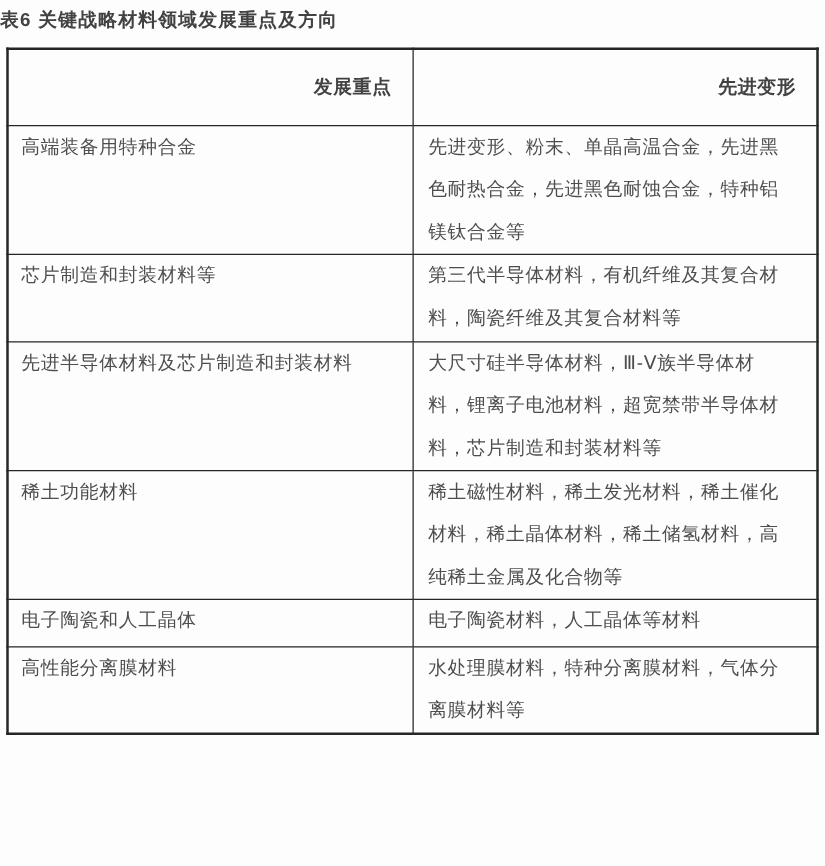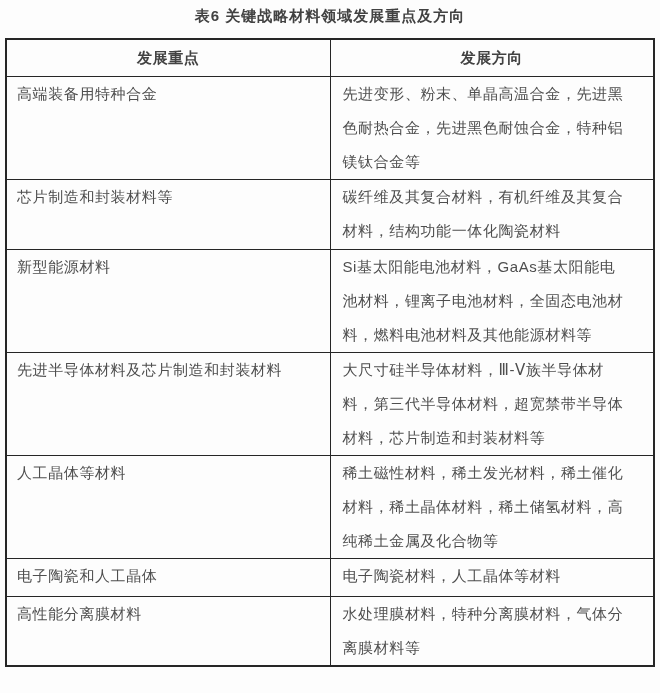--- a/index.html
+++ b/index.html
@@ -13,21 +13,20 @@
     margin: 0;
     padding: 0;
     width: 660px;
     height: 693px;
     background: var(--background);
     font-family: "Liberation Sans", "DejaVu Sans", sans-serif;
     color: var(--text);
     overflow: hidden;
   }
   .page-title {
-    text-align: center;
     margin-top: 7px;
     height: 22px;
     font-size: 15px;
     font-weight: 600;
     letter-spacing: 1px;
     color: var(--heading);
   }
   table.materials-table {
     border-collapse: collapse;
     table-layout: fixed;
@@ -39,25 +38,25 @@
   .materials-table th,
   .materials-table td {
     border: 1.5px solid var(--border);
     font-size: 15px;
     letter-spacing: 0.6px;
     vertical-align: top;
     overflow: hidden;
   }
   .materials-table th {
     font-weight: bold;
-    text-align: center;
+    text-align: right;
     height: 28px;
     line-height: 28px;
     color: var(--heading);
-    padding: 4px;
+    padding: 16px;
   }
   .materials-table td {
     line-height: 34px;
     white-space: pre-wrap;
   }
   td.focus-cell {
     width: 200px;
     padding: 0 6px 0 10px;
     font-family: Liberation Serif, serif;
   }
@@ -72,42 +71,38 @@
 </style>
 </head>
 <body>
 
 <div class="page-title">表6 关键战略材料领域发展重点及方向</div>
 
 <table class="materials-table">
   <thead>
     <tr>
       <th>发展重点</th>
-      <th>发展方向</th>
+      <th>先进变形</th>
     </tr>
   </thead>
   <tbody>
     <tr class="h70">
       <td class="focus-cell">高端装备用特种合金</td>
       <td class="direction-cell">先进变形、粉末、单晶高温合金，先进黑色耐热合金，先进黑色耐蚀合金，特种铝镁钛合金等</td>
     </tr>
     <tr class="h70">
       <td class="focus-cell">芯片制造和封装材料等</td>
-      <td class="direction-cell">碳纤维及其复合材料，有机纤维及其复合材料，结构功能一体化陶瓷材料</td>
-    </tr>
-    <tr class="h70">
-      <td class="focus-cell">新型能源材料</td>
-      <td class="direction-cell">Si基太阳能电池材料，GaAs基太阳能电池材料，锂离子电池材料，全固态电池材料，燃料电池材料及其他能源材料等</td>
+      <td class="direction-cell">第三代半导体材料，有机纤维及其复合材料，陶瓷纤维及其复合材料等</td>
     </tr>
     <tr class="h70">
       <td class="focus-cell">先进半导体材料及芯片制造和封装材料</td>
-      <td class="direction-cell">大尺寸硅半导体材料，Ⅲ-Ⅴ族半导体材料，第三代半导体材料，超宽禁带半导体材料，芯片制造和封装材料等</td>
+      <td class="direction-cell">大尺寸硅半导体材料，Ⅲ-Ⅴ族半导体材料，锂离子电池材料，超宽禁带半导体材料，芯片制造和封装材料等</td>
     </tr>
     <tr class="h70">
-      <td class="focus-cell">人工晶体等材料</td>
+      <td class="focus-cell">稀土功能材料</td>
       <td class="direction-cell">稀土磁性材料，稀土发光材料，稀土催化材料，稀土晶体材料，稀土储氢材料，高纯稀土金属及化合物等</td>
     </tr>
     <tr class="h35">
       <td class="focus-cell">电子陶瓷和人工晶体</td>
       <td class="direction-cell">电子陶瓷材料，人工晶体等材料</td>
     </tr>
     <tr class="h36">
       <td class="focus-cell">高性能分离膜材料</td>
       <td class="direction-cell">水处理膜材料，特种分离膜材料，气体分离膜材料等</td>
     </tr>

